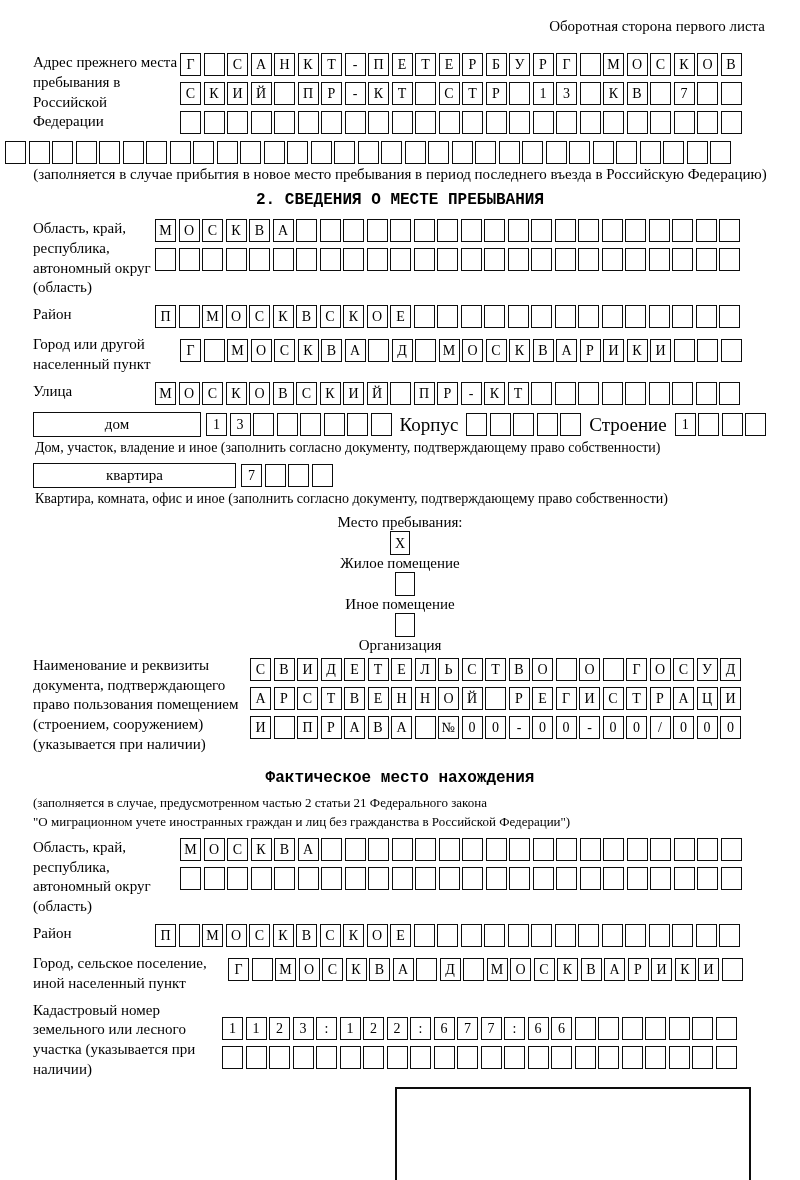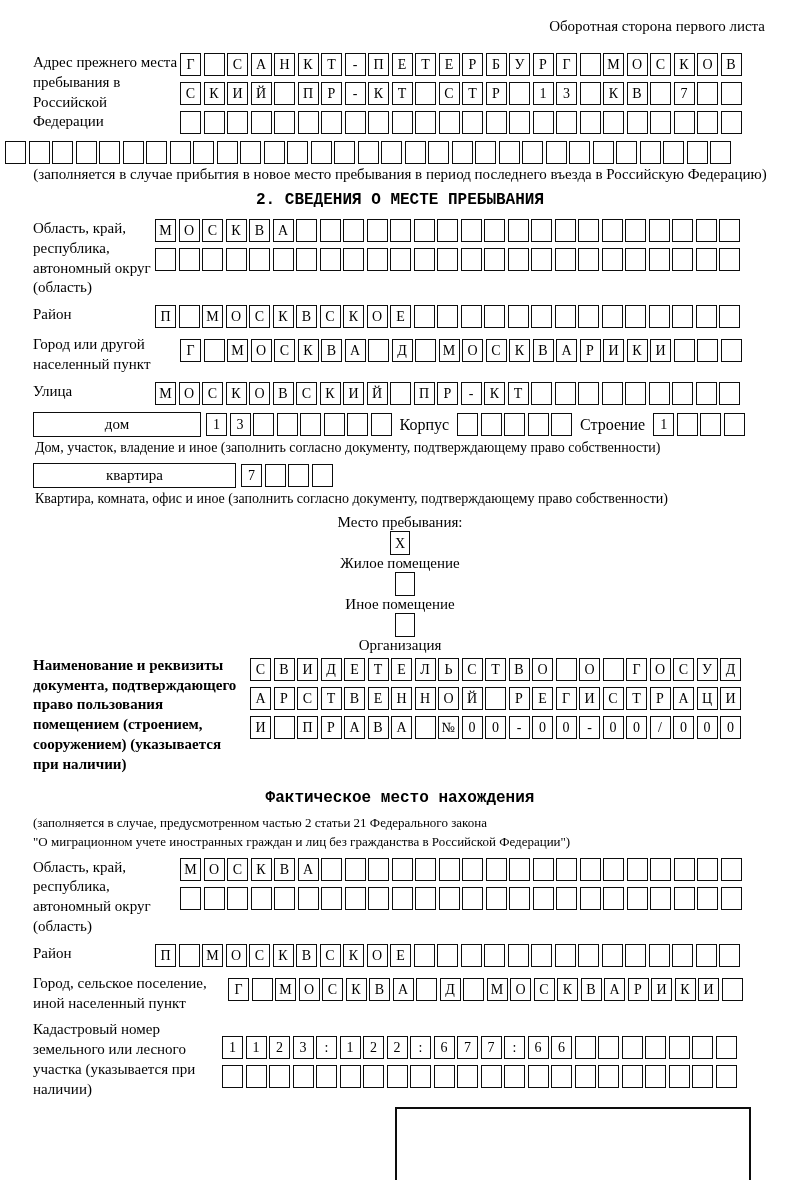--- a/index.html
+++ b/index.html
@@ -12,38 +12,38 @@
     padding:16px 33px 16px 33px;
     overflow:hidden;
   }
   .hdr-note{text-align:right;font-size:15px;margin:2px 2px 18px 0;}
   .frow{display:flex;align-items:flex-start;margin-bottom:7px;}
   .flabel{font-size:15px;line-height:1.32;flex:0 0 auto;}
   .w145{width:147px;}
   .w120{width:122px;}
   .w147{width:147px;}
   .w193{width:195px;}
-  .w215{width:217px;font-weight:bold;}
+  .w215{width:217px;}
   .w189{width:189px;}
   .rows{display:flex;flex-direction:column;gap:6px;}
   .cellrow{display:flex;gap:2.5px;flex:0 0 auto;}
   .cell{
     width:19px;height:21px;border:1.6px solid #0d0d0d;
     font-size:14px;line-height:21px;text-align:center;
     flex:0 0 auto;background:#fff;box-sizing:content-box;
   }
   .fullrow{margin-left:-28px;margin-bottom:2px;}
   .cap{font-size:15px;text-align:center;margin:2px 0 6px 0;}
   .sec-title{font-weight:bold;text-align:center;font-size:16px;margin:8px 0 10px 0;font-family:Liberation Mono, monospace;}
   .rect{
     border:1.6px solid #0d0d0d;height:25px;box-sizing:border-box;
     display:flex;align-items:center;justify-content:center;
     font-size:15px;flex:0 0 auto;background:#fff;
   }
-  .inline-lbl{font-size:16px;line-height:25px;margin:0 8px;flex:0 0 auto;}
+  .inline-lbl{font-size:19px;line-height:25px;margin:0 8px;flex:0 0 auto;}
   .cap-left{font-size:14px;margin:1px 0 7px 2px;}
   .stay{display:flex;align-items:center;font-size:15px;margin:3px 0 2px 0;flex-direction:column;}
   .cb{
     width:20px;height:24px;border:1.6px solid #0d0d0d;
     text-align:center;line-height:24px;font-size:14px;
     flex:0 0 auto;margin:0 12px;background:#fff;box-sizing:border-box;
   }
   .stay-note{font-size:13.5px;margin:2px 0 8px 170px;width:270px;text-align:center;}
   .fact-cap{font-size:13px;text-align:left;margin:0 0 3px 0;}
   .stamp-box{width:352px;height:172px;border:2px solid #0d0d0d;margin:6px 0 4px 362px;background:#fff;}

